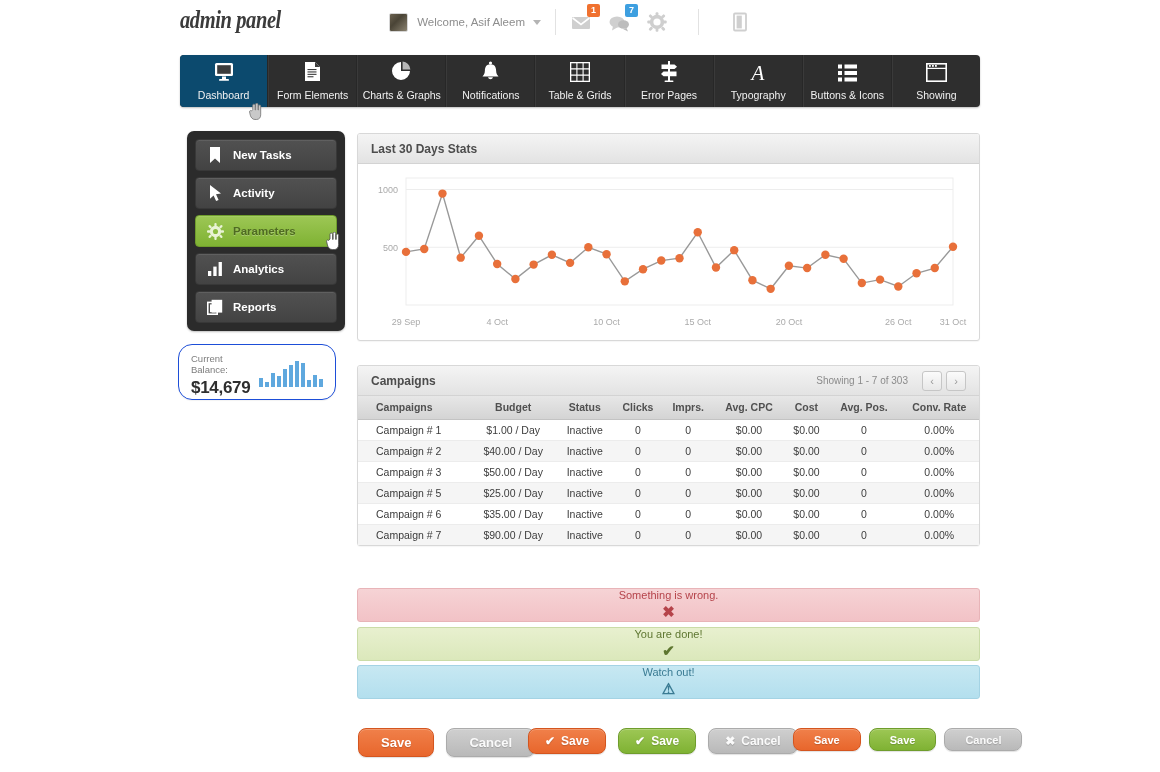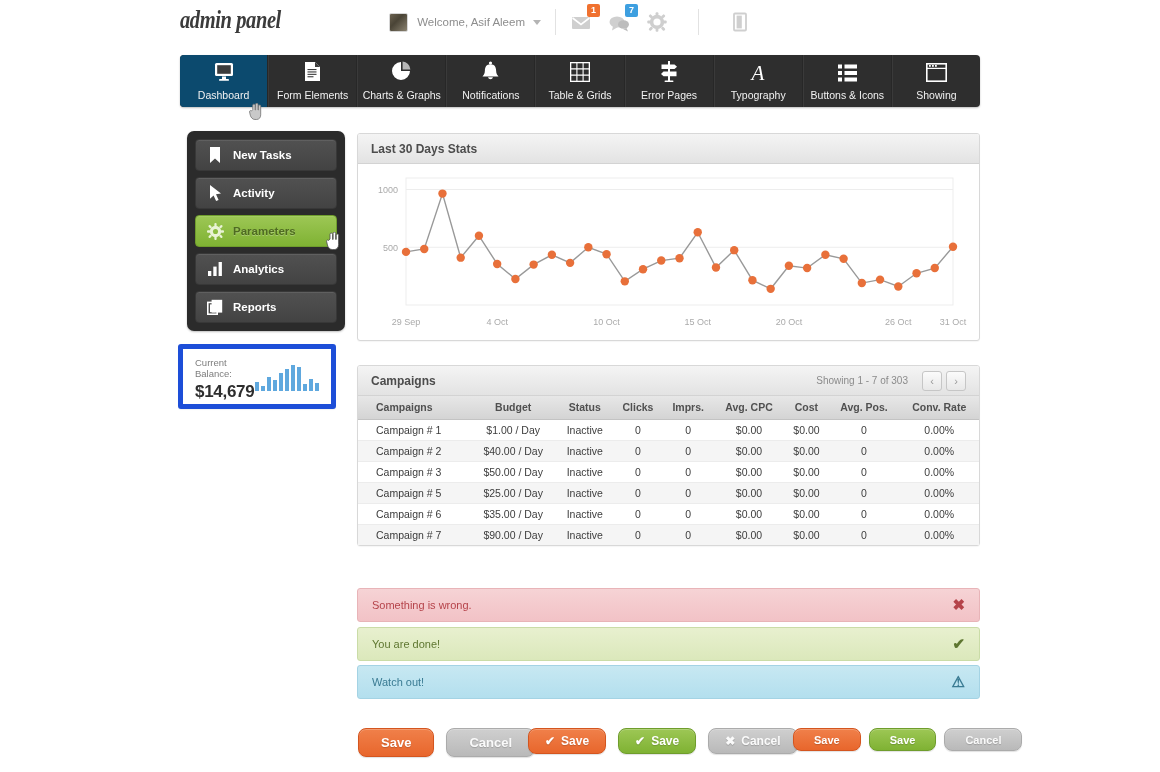--- a/index.html
+++ b/index.html
@@ -104,22 +104,22 @@
   }
   .side-ico {
     width: 30px; display: flex; align-items: center; justify-content: center;
     flex: none; margin-left: 4px;
   }
   .side-label { margin-left: 3px; }
 
   
   .balance {
     position: absolute; left: 178px; top: 344px;
-    width: 158px; height: 65px;
-    background: #fff; border: 5px solid #1d4ed8; border-radius: 3px;
+    width: 158px; height: 56px;
+    background: #fff; border: 1px solid #1d4ed8; border-radius: 14px;
     box-shadow: 0 1px 1px rgba(0,0,0,.05);
     padding: 8px 12px;
     display: flex; justify-content: space-between; align-items: flex-start;
   }
   .bal-label { font-size: 9.5px; color: #7d7d7d; }
   .bal-amt   { font-size: 17px; color: #2e2e2e; font-weight: bold; margin-top: 3px; letter-spacing: -.3px; }
   .spark { display: flex; align-items: flex-end; gap: 2px; height: 26px; margin-top: 8px; }
   .spark i { display: block; width: 4px; background: #5fa8de; }
 
   
@@ -169,20 +169,21 @@
   tbody td:first-child { text-align: left; padding-left: 18px; font-weight: normal; color: #3a3a3a; }
   tbody tr:nth-child(even) { background: #f5f5f5; }
   tbody tr:last-child td { border-bottom: none; }
 
   
   .alert {
     position: absolute; left: 357px; width: 623px; height: 34px;
     border-radius: 3px; display: flex; align-items: center;
     justify-content: space-between; padding: 0 14px;
     font-size: 11px;
+    flex-direction: column;
   }
   .alert.error   { top: 588px; background: linear-gradient(to bottom,#f6d3d5,#f2c2c6); border: 1px solid #e8b4b8; color: #b5434a; }
   .alert.success { top: 627px; background: linear-gradient(to bottom,#e8f0cf,#dbe8bb); border: 1px solid #cadca7; color: #5e7630; }
   .alert.info    { top: 665px; background: linear-gradient(to bottom,#c7e8f2,#b3dfee); border: 1px solid #a4d3e4; color: #3a7b93; }
   .alert-ico { font-size: 15px; font-weight: bold; }
 
   
   .btnrow { position: absolute; top: 728px; display: flex; align-items: center; }
   .btn {
     display: inline-flex; align-items: center; justify-content: center;

